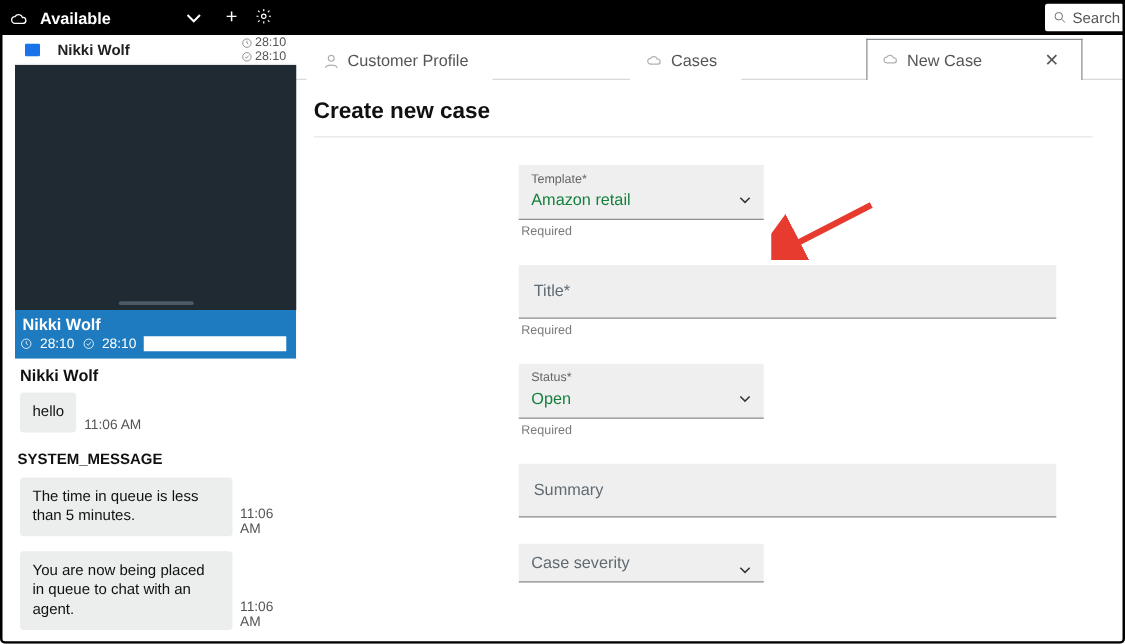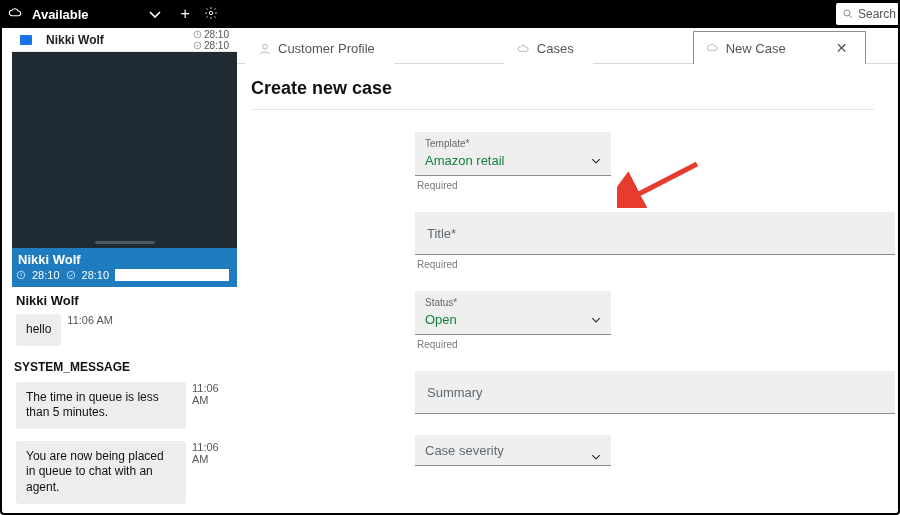--- a/index.html
+++ b/index.html
@@ -1,21 +1,21 @@
 <!DOCTYPE html>
 <html><head>
 <meta charset="utf-8">
 <style>
   * { box-sizing: border-box; margin: 0; padding: 0; font-family: -apple-system, BlinkMacSystemFont, "Segoe UI", Arial, sans-serif; }
   html, body { width: 900px; height: 515px; overflow: hidden; background: #fff; }
   .root { display: flex; flex-direction: column; height: 515px; width: 900px; position: relative; }
 
   
   .topbar { height: 28px; background: #000; display: flex; align-items: center; color: #fff; font-size: 13px; padding-left: 8px; }
-  .topbar .status-wrap { display: flex; align-items: flex-start; gap: 8px; }
+  .topbar .status-wrap { display: flex; align-items: flex-end; gap: 8px; }
   .topbar .cloud-icon { width: 16px; height: 12px; }
   .topbar .status-text { font-weight: 600; }
   .topbar .chevron { margin-left: 60px; cursor: pointer; }
   .topbar .plus { margin-left: 20px; cursor: pointer; font-size: 16px; font-weight: 300; }
   .topbar .gear { margin-left: 14px; cursor: pointer; }
   .topbar .spacer { flex: 1; }
   .topbar .search { background: #fff; height: 22px; width: 64px; display:flex; align-items:center; color:#555; padding-left:6px; font-size:12px; border-radius:2px 0 0 2px; margin-right: 0; }
   .topbar .search svg { margin-right: 4px; flex:0 0 auto; }
   .topbar .search span { white-space: nowrap; overflow:hidden; }
 
@@ -33,21 +33,21 @@
   .dark-block { background:#1f2a33; height:196px; position:relative; }
   .dark-block .handle { position:absolute; bottom:4px; left:50%; transform:translateX(-50%); width:60px; height:3px; background:#4a5a66; border-radius:2px; }
 
   .blue-strip { background:#1f7bbf; color:#fff; padding:4px 8px 6px 4px; font-size:12px; }
   .blue-strip .bname { font-weight:600; font-size:13px; padding-left:2px; }
   .blue-strip .brow { display:flex; align-items:center; gap:6px; font-size:11px; margin-top:2px; }
   .blue-strip .brow .right { margin-left:auto; }
 
   .chat { flex:1; overflow:hidden; font-size:12px; background:#fff; }
   .chat .cname { font-weight:700; padding:6px 4px 4px 4px; color:#111; font-size:13px; }
-  .msg-row { display:flex; align-items:flex-start; gap:6px; padding:2px 6px 10px 4px; }
+  .msg-row { display:flex; align-items:flex-end; gap:6px; padding:2px 6px 10px 4px; }
   .bubble { background:#eceeee; border-radius:3px; padding:8px 10px; max-width:170px; font-size:12px; color:#111; line-height:1.3; }
   .mtime { color:#555; font-size:11px; }
   .sys-label { font-weight:700; padding:4px 4px 6px 2px; font-size:12px; color:#111; }
 
   
   .right { flex:1; display:flex; flex-direction:column; min-width:0; background:#fff; }
   .tabs { display:flex; align-items:flex-end; height:36px; border-bottom:1px solid #d9d9d9; padding-left:8px; gap:0; }
   .tab { display:flex; align-items:center; gap:6px; padding:8px 18px 8px 12px; font-size:13px; color:#555; cursor:pointer; border:1px solid transparent; border-bottom:none; position:relative; top:1px; background:#fff; }
   .tab .ticon { width:14px; height:14px; opacity:.55; }
   .tab.active { border-color:#8a8f94; }
@@ -55,21 +55,21 @@
   .tabs .gap { width:110px; }
 
   .content { padding:14px 26px 0 14px; flex:1; overflow:hidden; position:relative; }
   .page-title { font-size:18px; font-weight:600; color:#111; margin-bottom:10px; }
   .hr { height:1px; background:#e6e6e6; margin-bottom:22px; }
 
   .form-area { padding-left:164px; padding-right:10px; display:flex; flex-direction:column; gap:21px; }
 
   .field { position:relative; }
   .select-field, .input-field { width:196px; border-bottom:1px solid #8d8d8d; background:#efefef; padding:6px 10px 6px 10px; }
-  .wide-field { width:480px; border-bottom:1px solid #8d8d8d; background:#efefef; padding:12px 12px; }
+  .wide-field { width:430px; border-bottom:1px solid #8d8d8d; background:#efefef; padding:12px 12px; }
   .flabel-sm { font-size:10px; color:#666; display:block; margin-bottom:2px; }
   .fvalue { font-size:13px; color:#15803d; }
   .placeholder { font-size:13px; color:#5f6a72; }
   .caret { position:absolute; right:10px; top:50%; transform:translateY(-20%); }
   .caret svg { width:10px; height:6px; }
   .req { font-size:10px; color:#7a7a7a; margin-top:4px; margin-left:2px; }
 
   
   .arrow { position:absolute; pointer-events:none; }
 

